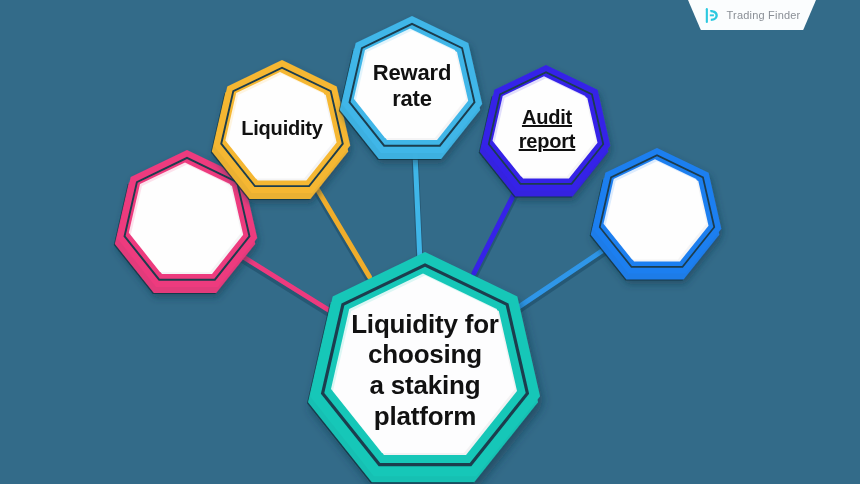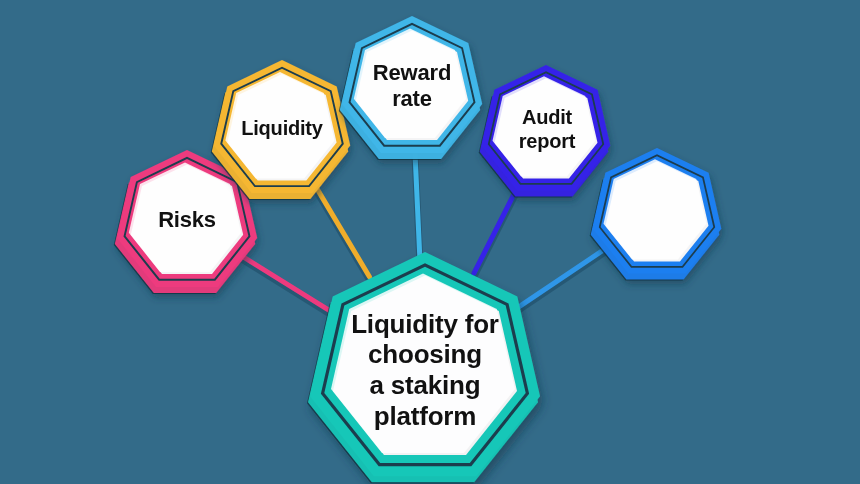--- a/index.html
+++ b/index.html
@@ -21,21 +21,21 @@
     font-weight:bold;
     line-height:1.12;
     letter-spacing:-0.2px;
     pointer-events:none;
     white-space:pre-line;
   }
   #label-center{left:315px;top:285px;width:220px;height:170px;font-size:26px;line-height:1.18;}
   #label-risks{left:126px;top:190px;width:122px;height:60px;font-size:22px;}
   #label-liquidity{left:222px;top:100px;width:120px;height:56px;font-size:20px;}
   #label-reward{left:353px;top:48px;width:118px;height:76px;font-size:22px;line-height:1.2;}
-  #label-audit{left:492px;top:92px;width:110px;height:74px;font-size:20px;line-height:1.2;}
+  #label-audit{left:492px;top:92px;width:110px;height:74px;font-size:20px;line-height:1.2;text-decoration:underline;}
   #label-credibility{left:600px;top:172px;width:116px;height:82px;font-size:16px;line-height:1.35;}
 
   
   #logo-banner{
     position:absolute;left:688px;top:0px;width:128px;height:30px;
   }
   #logo-banner .banner-bg{
     position:absolute;inset:0;
     background:#fbfdfe;
     clip-path:polygon(0 0,100% 0,90% 100%,10% 100%);
@@ -126,30 +126,40 @@
         <polygon points="422.0,259.0 514.3,303.4 537.0,403.3 473.2,483.3 370.8,483.3 307.0,403.3 329.7,303.4" fill="#11313f" opacity="0.75"></polygon>
         <polygon points="423.0,258.0 515.3,302.4 538.0,402.3 474.2,482.3 371.8,482.3 308.0,402.3 330.7,302.4" fill="#18c7b8" opacity="0.95"></polygon>
         <polygon points="425.0,252.0 517.3,296.4 540.0,396.3 476.2,476.3 373.8,476.3 310.0,396.3 332.7,296.4" fill="#18c7b8"></polygon>
         <polygon points="425.0,263.2 508.5,303.4 529.1,393.8 471.3,466.2 378.7,466.2 320.9,393.8 341.5,303.4" fill="#1b3c4e"></polygon>
         <polygon points="425.0,266.8 505.7,305.6 525.7,393.0 469.8,463.0 380.2,463.0 324.3,393.0 344.3,305.6" fill="#18c7b8"></polygon>
         <polygon points="425.0,275.6 498.8,311.1 517.0,391.0 466.0,455.1 384.0,455.1 333.0,391.0 351.2,311.1" fill="#f2f2f3"></polygon>
         <polygon points="423.0,273.6 496.8,309.1 515.0,389.0 464.0,453.1 382.0,453.1 331.0,389.0 349.2,309.1" fill="#ffffff" opacity="0.85"></polygon>
       </g>
     </svg>
 
-  <div class="node-label" id="label-risks">Risks</div>
 
   <div class="node-label" id="label-reward">Reward
 rate</div>
 
   <div class="node-label" id="label-liquidity">Liquidity</div>
 
   <div class="node-label" id="label-audit">Audit
 report</div>
 
 
   <div class="node-label" id="label-center">Liquidity for
 choosing
 a staking
 platform</div>
 
+  <div id="logo-banner">
+    <div class="banner-bg"></div>
+    <div id="logo-inner">
+      <svg id="logo-mark" viewBox="0 0 24 24">
+        <path d="M4 3 L4 21" stroke="#2bc9e0" stroke-width="3" stroke-linecap="round" fill="none"></path>
+        <path d="M8.5 4.2 C16 4.2 19.5 7.2 19.5 11.8 C19.5 16.6 15.6 19.8 9.6 19.8 L9.6 16.6 C13.6 16.6 16.2 14.7 16.2 11.9 C16.2 9.2 13.6 7.4 9.3 7.4 Z" fill="#2bc9e0"></path>
+        <path d="M8.2 10.4 L14 10.4 L14 13.1 L8.2 13.1 Z" fill="#2bc9e0"></path>
+      </svg>
+      <span id="logo-text">Trading Finder</span>
+    </div>
+  </div>
 
 </div>
 
 </body></html>

